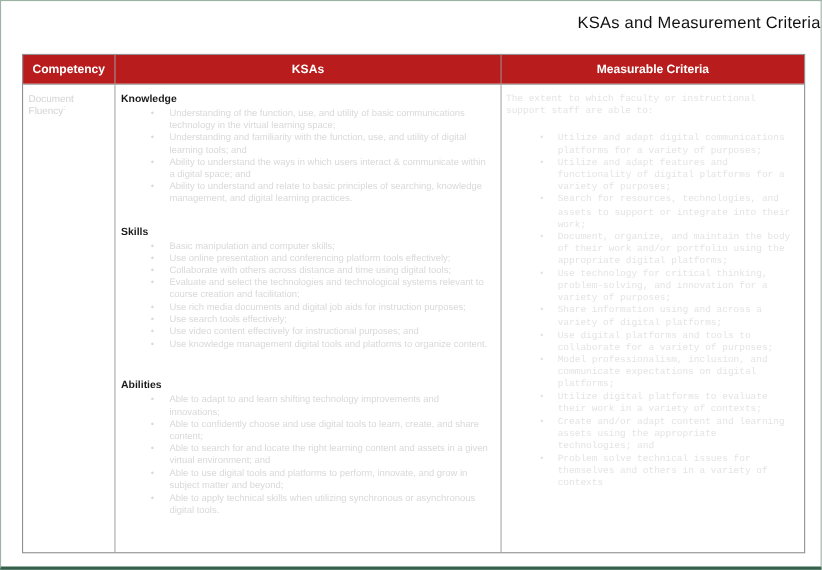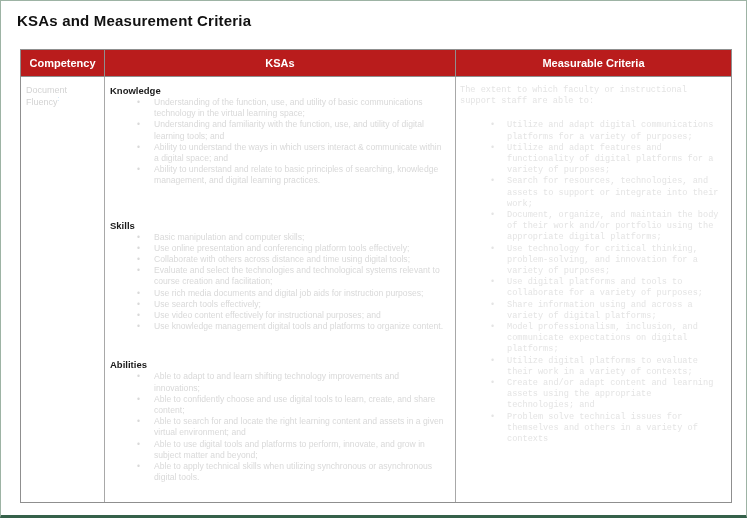--- a/index.html
+++ b/index.html
@@ -8,23 +8,23 @@
     font-family: "Liberation Sans", sans-serif;
     background: #ffffff;
     position: relative;
     overflow: hidden;
     border: 1px solid #9db3a4;
     border-bottom: 3px solid #35614a;
   }
   .title {
     position: absolute;
     top: 11px; left: 16px; right: 0;
-    text-align: left;
+    text-align: right;
     font-size: 15px;
-    font-weight: bold;
+    font-weight: normal;
     color: #111111;
     letter-spacing: 0.2px;
   }
   .ksa-table {
     position: absolute;
     top: 48px; left: 19px;
     width: 712px;
     border: 1px solid #8f8f8f;
   }
   .hrow, .brow {
@@ -76,21 +76,21 @@
     position: relative;
     padding-left: 44px;
     color: #d9d9d9;
   }
   .cell-ksas ul.bullets li::before {
     content: "\2022";
     position: absolute;
     left: 27px;
     color: #d9d9d9;
   }
-  .sec-skills { margin-top: 33px; }
+  .sec-skills { margin-top: 19px; }
   .sec-abilities { margin-top: 27px; }
   .cell-criteria { padding-left: 4px; padding-right: 12px; }
   .criteria-intro {
     font-size: 8.6px;
     line-height: 11.2px;
     color: #e4e4e4;
     margin-bottom: 13px;
   }
   .cell-criteria ul.bullets li {
     position: relative;
@@ -162,22 +162,22 @@
 
     <div class="td cell-criteria">
       <p class="criteria-intro">The extent to which faculty or instructional support staff are able to:</p>
       <ul class="bullets">
 
       <li>Utilize and adapt digital communications platforms for a variety of purposes;</li>
           <li>Utilize and adapt features and functionality of digital platforms for a variety of purposes;</li>
           <li>Search for resources, technologies, and assets to support or integrate into their work;</li>
           <li>Document, organize, and maintain the body of their work and/or portfolio using the appropriate digital platforms;</li>
           <li>Use technology for critical thinking, problem-solving, and innovation for a variety of purposes;</li>
+          <li>Share information using and across a variety of digital platforms;</li>
           <li>Use digital platforms and tools to collaborate for a variety of purposes;</li>
-          <li>Share information using and across a variety of digital platforms;</li>
           <li>Model professionalism, inclusion, and communicate expectations on digital platforms;</li>
           <li>Utilize digital platforms to evaluate their work in a variety of contexts;</li>
           <li>Create and/or adapt content and learning assets using the appropriate technologies; and</li>
           <li>Problem solve technical issues for themselves and others in a variety of contexts</li>
         </ul>
     </div>
 
   </div>
 </div>
 

